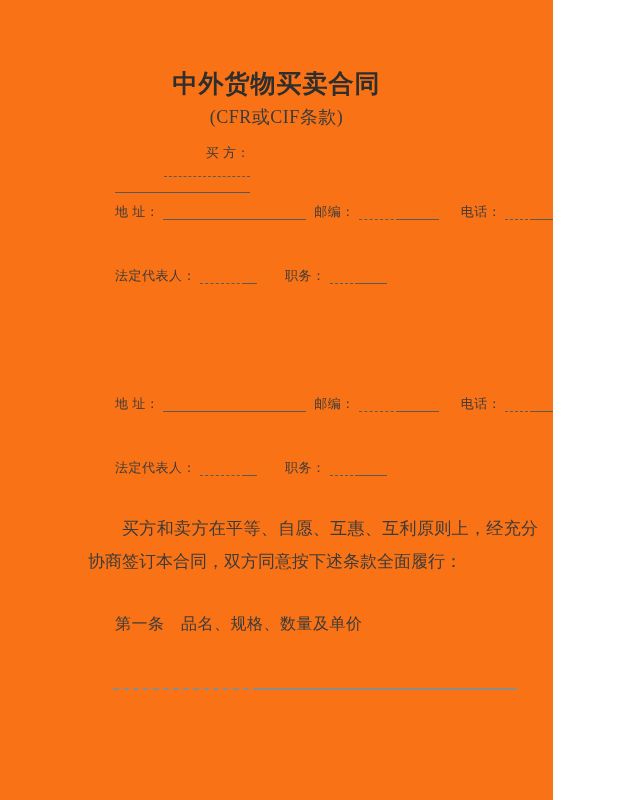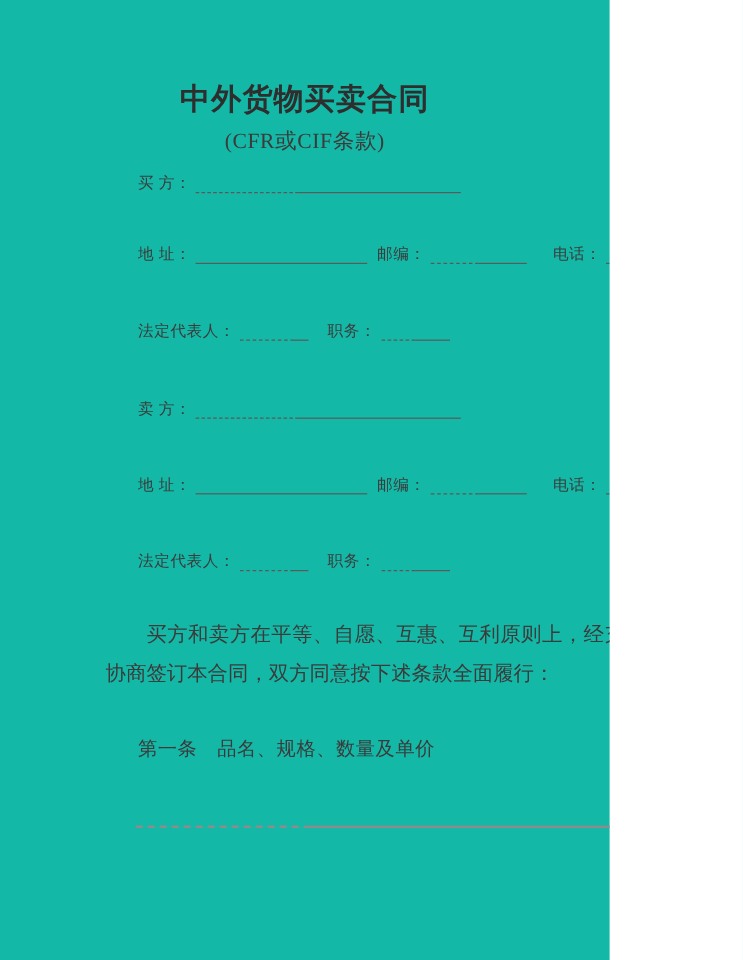--- a/index.html
+++ b/index.html
@@ -2,23 +2,23 @@
 <html><head>
 <meta charset="utf-8">
 <style>
   html, body {
     margin: 0;
     padding: 0;
     background: #ffffff;
   }
   .page {
     position: relative;
-    width: 508px;
+    width: 553px;
     height: 800px;
-    background: #14b8a6;
+    background: #f97316;
     overflow: hidden;
     font-family: "Liberation Serif", serif;
     color: #3b3b3b;
   }
   .doc-title {
     position: absolute;
     top: 68px;
     left: 0;
     width: 100%;
     text-align: center;
@@ -53,21 +53,21 @@
     letter-spacing: 0.5px;
   }
   .blank {
     display: inline-block;
     height: 16px;
     box-sizing: border-box;
   }
   .blank.dashed { border-bottom: 1px dashed #5a5a5a; }
   .blank.solid  { border-bottom: 1px solid  #5a5a5a; }
   .gap-s  { margin-left: 4px; }
-  .gap-m  { margin-left: 16px; }
+  .gap-m  { margin-left: 28px; }
   .gap-l  { margin-left: 8px; }
   .gap-xl { margin-left: 22px; }
   .preamble {
     position: absolute;
     left: 88px;
     top: 512px;
     width: 450px;
     font-size: 17px;
     line-height: 33px;
     text-indent: 2em;
@@ -103,21 +103,21 @@
   .w-addr-s   { width: 143px; }
   .w-post-d   { width: 40px; }
   .w-post-s   { width: 40px; }
   .w-phone-d  { width: 28px; }
   .w-phone-s  { width: 26px; }
   .w-rep-d    { width: 45px; }
   .w-rep-s    { width: 12px; }
   .w-duty-d   { width: 28px; }
   .w-duty-s   { width: 29px; }
 
-  .r1 { top: 144px; }
+  .r1 { top: 144px; flex-direction: column; }
   .r2 { top: 203px; }
   .r3 { top: 267px; }
   .r4 { top: 332px; }
   .r5 { top: 395px; }
   .r6 { top: 459px; }
 </style>
 </head>
 <body>
 
 <div class="page">
@@ -144,25 +144,20 @@
 
   <div class="row r3">
     <span class="label">法定代表人：</span>
     <span class="blank dashed w-rep-d gap-s"></span>
     <span class="blank solid w-rep-s"></span>
     <span class="label gap-m">职务：</span>
     <span class="blank dashed w-duty-d gap-s"></span>
     <span class="blank solid w-duty-s"></span>
   </div>
 
-  <div class="row r4">
-    <span class="label">卖 方：</span>
-    <span class="blank dashed w-name-d gap-s"></span>
-    <span class="blank solid w-name-s"></span>
-  </div>
 
   <div class="row r5">
     <span class="label">地 址：</span>
     <span class="blank solid w-addr-s gap-s"></span>
     <span class="label gap-l">邮编：</span>
     <span class="blank dashed w-post-d gap-s"></span>
     <span class="blank solid w-post-s"></span>
     <span class="label gap-xl">电话：</span>
     <span class="blank dashed w-phone-d gap-s"></span>
     <span class="blank solid w-phone-s"></span>

